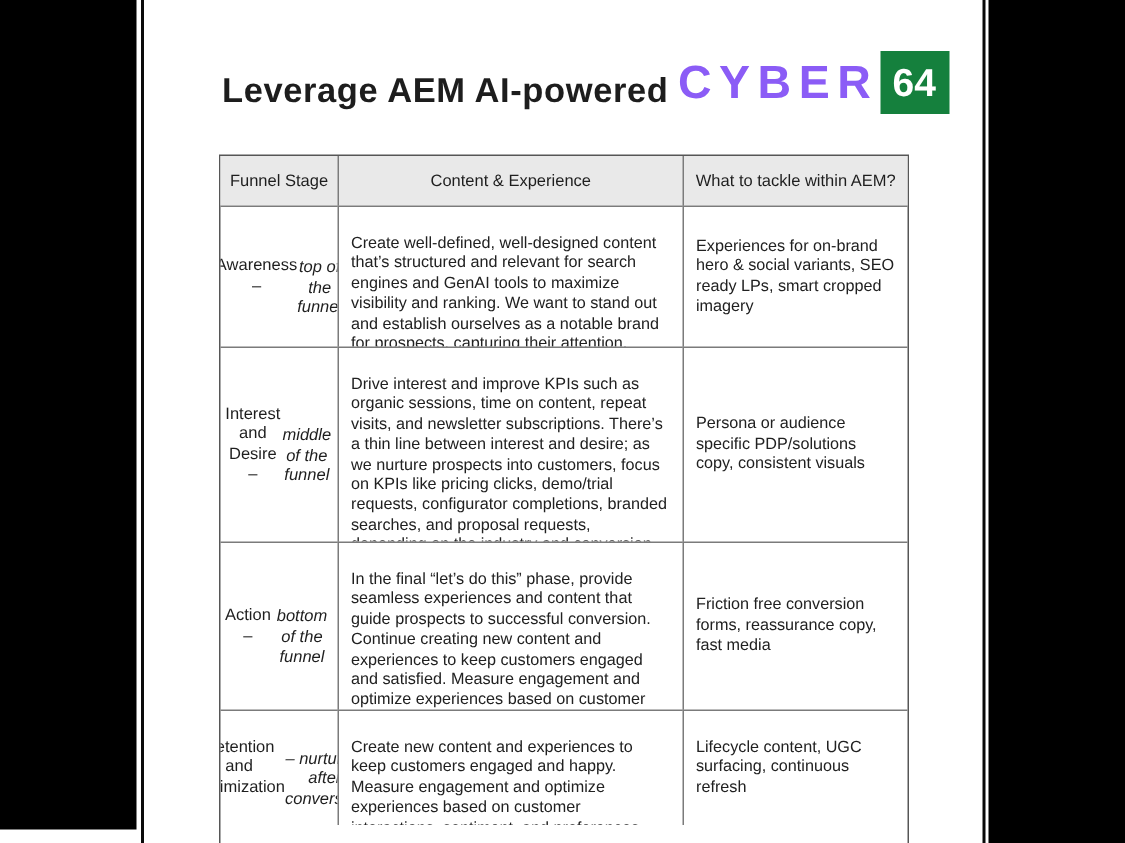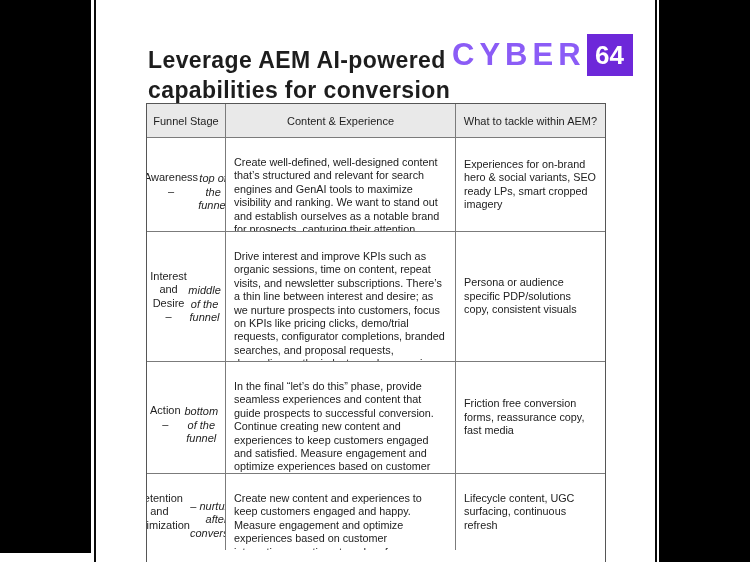--- a/index.html
+++ b/index.html
@@ -14,21 +14,21 @@
   .edge-right{left:655px;}
 
   
   .title{position:absolute;left:148px;top:30px;font-size:23px;line-height:30px;
          font-weight:bold;color:#1d1d1d;letter-spacing:.4px;}
   .title span{display:block;}
 
   
   .logo{position:absolute;left:452px;top:33px;height:44px;display:flex;align-items:center;}
   .logo-word{font-size:31px;font-weight:bold;letter-spacing:5px;color:#8b5cf6;line-height:44px;}
-  .logo-box{width:46px;height:42px;background:#6d28d9;color:#ffffff;display:flex;
+  .logo-box{width:46px;height:42px;background:#15803d;color:#ffffff;display:flex;
             align-items:center;justify-content:center;font-size:26px;font-weight:bold;
             margin-left:1px;}
 
   
   .tbl{position:absolute;left:146px;top:103px;width:460px;height:549px;box-sizing:border-box;
        border:1px solid #565656;display:grid;
        grid-template-columns:78px 230px 150px;
        grid-template-rows:33px 94px 130px 112px 77px;}
   .cell{box-sizing:border-box;border-left:1px solid #7b7b7b;border-top:1px solid #7b7b7b;
         overflow:hidden;}
@@ -48,21 +48,20 @@
 
 <div class="canvas">
 
   <div class="bar bar-left"></div>
   <div class="bar bar-right"></div>
   <div class="edge-line edge-left"></div>
   <div class="edge-line edge-right"></div>
 
   <h1 class="title">
     <span>Leverage AEM AI-powered</span>
-    <span>capabilities for conversion</span>
   </h1>
 
   <div class="logo">
     <span class="logo-word">CYBER</span>
     <span class="logo-box">
       <span>64</span>
     </span>
   </div>
 
   <div class="tbl">

